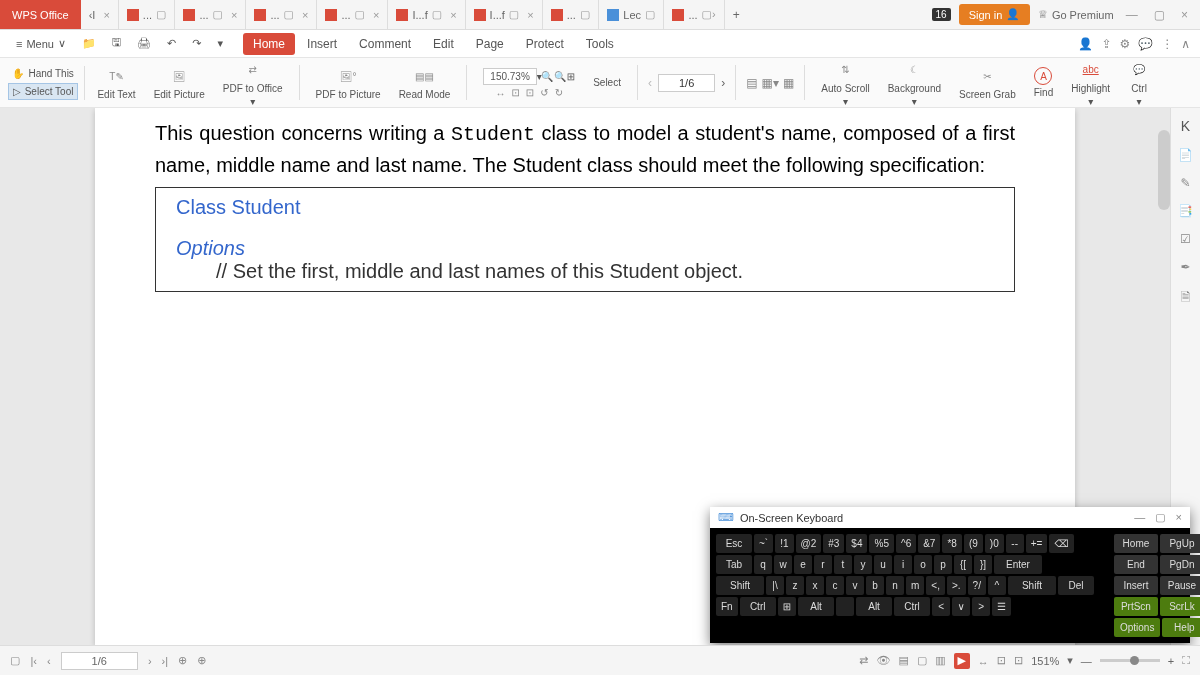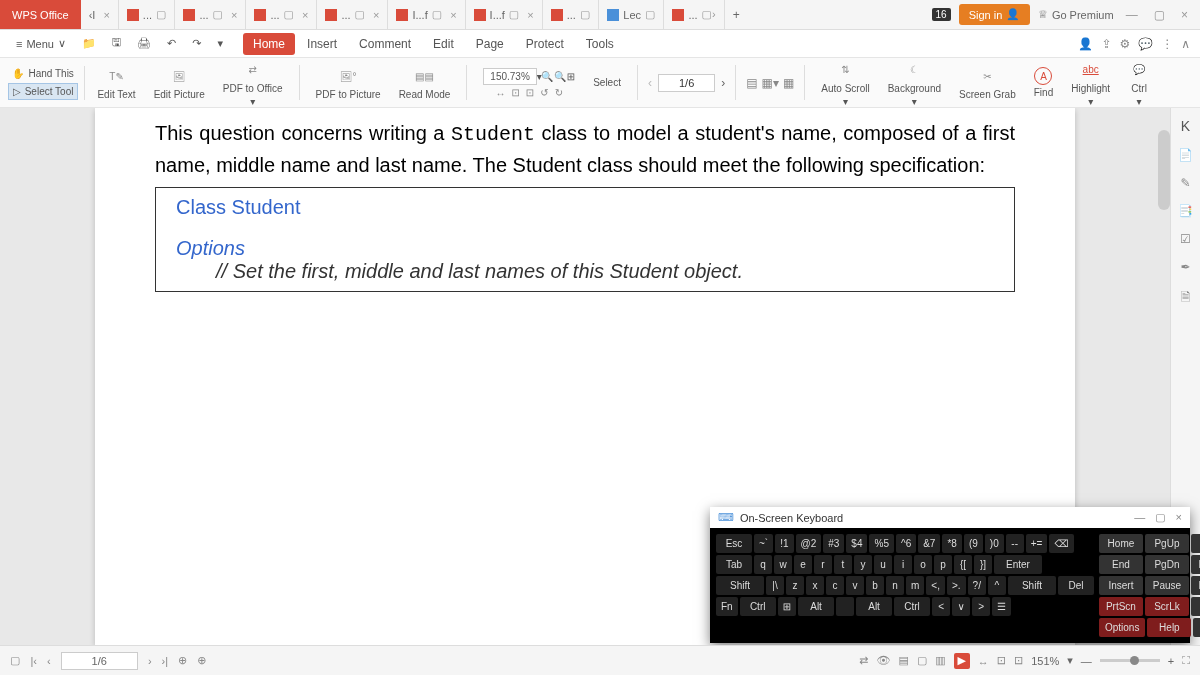--- a/index.html
+++ b/index.html
@@ -33,37 +33,37 @@
 .tool-sep{width:1px;height:35px;background:#ddd;margin:0 4px}
 .doc-area{position:absolute;top:108px;left:0;right:30px;bottom:30px;background:#e8e8e8;overflow:hidden;display:flex;justify-content:center}
 .page{background:#fff;width:980px;margin-top:0;padding:10px 60px 20px 60px;box-shadow:0 2px 6px rgba(0,0,0,.2)}
 .doc-text{font-size:20px;line-height:1.55;color:#000;text-align:justify}
 .doc-text .code{font-family:Liberation Mono, monospace}
 .spec-box{border:1px solid #333;padding:8px 20px;margin-top:6px}
 .spec-title{color:#3366cc;font-size:20px}
 .spec-body{font-size:20px;line-height:1.5}
 .methods-h{color:#3366cc;font-style:italic;font-size:20px;margin-top:18px}
 .method-sig{font-size:20px;margin-top:6px}
-.method-cmt{font-style:italic;font-size:20px;padding-left:40px}
+.method-cmt{font-size:20px;padding-left:40px}
 .right-rail{position:absolute;right:0;top:108px;width:30px;bottom:30px;background:#f5f5f5;border-left:1px solid #ddd;display:flex;flex-direction:column;align-items:center;gap:14px;padding-top:10px;color:#888}
 .rail-k{font-size:14px;color:#555}
 .scroll-thumb{position:absolute;right:30px;top:130px;width:12px;height:80px;background:#ccc;border-radius:6px}
 .osk{position:absolute;right:10px;bottom:32px;width:480px;background:#000;color:#ddd;font-size:10px;box-shadow:0 4px 12px rgba(0,0,0,.5)}
 .osk-title{background:#fff;color:#333;padding:4px 8px;display:flex;align-items:center;font-size:11px}
 .osk-title .r{margin-left:auto;display:flex;gap:10px;color:#888}
-.osk-body{padding:6px;display:flex;gap:5px}
+.osk-body{padding:6px;display:flex;gap:20px}
 .osk-main{flex:1}
 .osk-row{display:flex;gap:2px;margin-bottom:2px}
 .key{background:#222;padding:4px 5px;border-radius:2px;font-size:10px;min-width:18px;text-align:center}
 .key.w{min-width:36px}
 .key.ww{min-width:48px}
 .osk-side{display:flex;flex-direction:column;gap:2px}
 .osk-srow{display:flex;gap:2px}
 .skey{background:#333;padding:4px 6px;border-radius:2px;font-size:10px;min-width:44px;text-align:center}
-.skey.hl{background:#7f1d1d}
+.skey.hl{background:#4d7c0f}
 .statusbar{position:absolute;bottom:0;left:0;right:0;height:30px;background:#f5f5f5;border-top:1px solid #ddd;display:flex;align-items:center;padding:0 10px;gap:10px;font-size:11px;color:#666}
 .sb-page{border:1px solid #ccc;padding:2px 30px;background:#fff}
 .sb-right{margin-left:auto;display:flex;align-items:center;gap:8px}
 .sb-ico{color:#888}
 .play-btn{background:#d94b3a;color:#fff;width:16px;height:16px;display:flex;align-items:center;justify-content:center;border-radius:2px}
 </style>
 </head>
 <body>
 
 <div class="titlebar">

